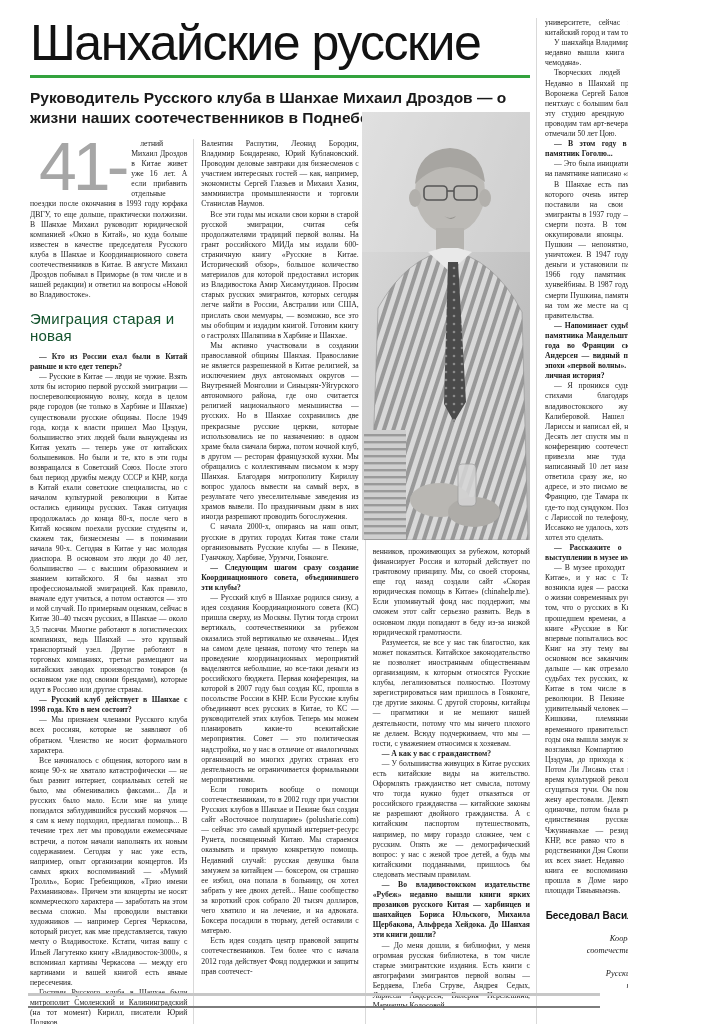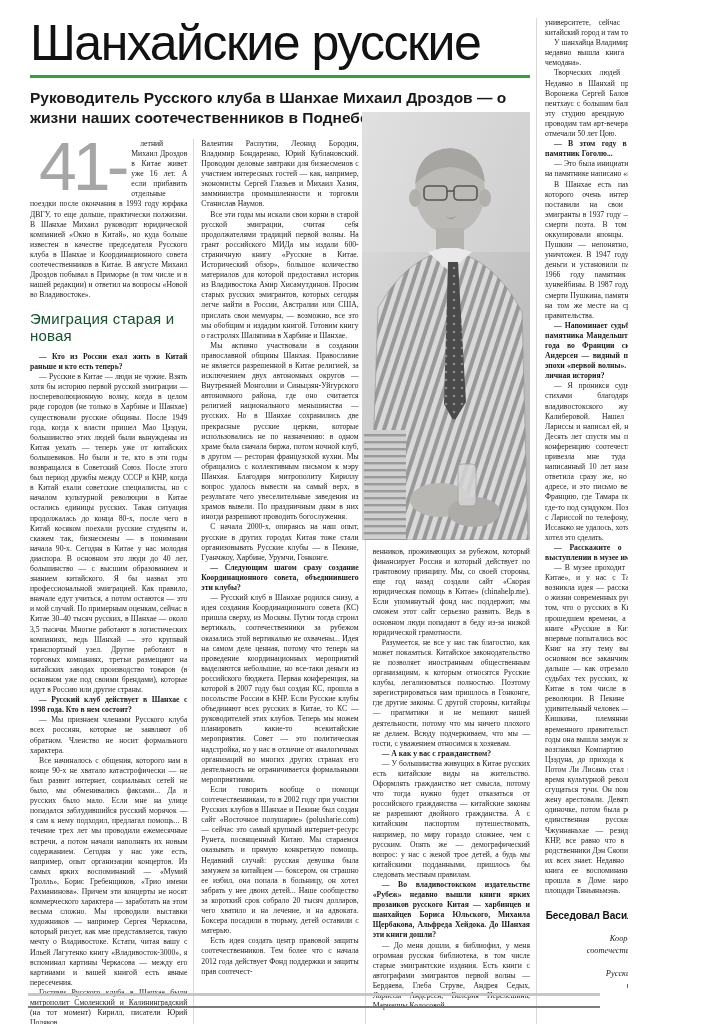--- a/index.html
+++ b/index.html
@@ -86,21 +86,21 @@
           <ellipse cx="112" cy="400" rx="26" ry="15" fill="#aeaca8"></ellipse>
           <rect x="96" y="352" width="18" height="42" rx="4" fill="#d6d6d6" opacity="0.85" stroke="#9a9a9a" stroke-width="0.8"></rect>
           <rect x="2" y="318" width="42" height="110" fill="url(#ribs)"></rect>
         </svg>
       </div>
 
       <div class="cols-row">
         <div class="col col1">
           <p class="body intro"><span class="dropcap">41-</span><span>летний Михаил Дроздов в Китае живет уже 16 лет. А если прибавить отдельные поездки после окончания в 1993 году юрфака ДВГУ, то еще дольше, практически полжизни. В Шанхае Михаил руководит юридической компанией «Окно в Китай», но куда больше известен в качестве председателя Русского клуба в Шанхае и Координационного совета соотечественников в Китае. В августе Михаил Дроздов побывал в Приморье (в том числе и в нашей редакции) и ответил на вопросы «Новой во Владивостоке».</span></p>
           <h3 class="sechead">Эмиграция старая и новая</h3>
-          <p class="body q">— Кто из России ехал жить в Китай раньше и кто есть теперь?</p>
+          <p class="body q">— Кто из России ехал были в Китай раньше и кто едет теперь?</p>
           <p class="body">— Русские в Китае — люди не чужие. Взять хотя бы историю первой русской эмиграции — послереволюционную волну, когда в целом ряде городов (не только в Харбине и Шанхае) существовали русские общины. После 1949 года, когда к власти пришел Мао Цзэдун, большинство этих людей были вынуждены из Китая уехать — теперь уже от китайских большевиков. Но были и те, кто в эти годы возвращался в Советский Союз. После этого был период дружбы между СССР и КНР, когда в Китай ехали советские специалисты, но с началом культурной революции в Китае остались единицы русских. Такая ситуация продолжалась до конца 80-х, после чего в Китай косяком поехали русские студенты и, скажем так, бизнесмены — в понимании начала 90-х. Сегодня в Китае у нас молодая диаспора. В основном это люди до 40 лет, большинство — с высшим образованием и знанием китайского. Я бы назвал это профессиональной эмиграцией. Как правило, вначале едут учиться, а потом остаются — это и мой случай. По примерным оценкам, сейчас в Китае 30–40 тысяч русских, в Шанхае — около 3,5 тысячи. Многие работают в логистических компаниях, ведь Шанхай — это крупный транспортный узел. Другие работают в торговых компаниях, третьи размещают на китайских заводах производство товаров (в основном уже под своими брендами), которые идут в Россию или другие страны.</p>
           <p class="body q">— Русский клуб действует в Шанхае с 1998 года. Кто в нем состоит?</p>
           <p class="body">— Мы признаем членами Русского клуба всех россиян, которые не заявляют об обратном. Членство не носит формального характера.</p>
           <p class="body">Все начиналось с общения, которого нам в конце 90-х не хватало катастрофически — не был развит интернет, социальных сетей не было, мы обменивались факсами... Да и русских было мало. Если мне на улице попадался заблудившийся русский морячок — я сам к нему подходил, предлагал помощь... В течение трех лет мы проводили ежемесячные встречи, а потом начали наполнять их новым содержанием. Сегодня у нас уже есть, например, опыт организации концертов. Из самых ярких воспоминаний — «Мумий Тролль», Борис Гребенщиков, «Трио имени Рахманинова». Причем эти концерты не носят коммерческого характера — заработать на этом весьма сложно. Мы проводили выставки художников — например Сергея Черкасова, который рисует, как мне представляется, такую мечту о Владивостоке. Кстати, читая вашу с Ильей Лагутенко книгу «Владивосток-3000», я вспоминал картины Черкасова — между его картинами и вашей книгой есть явные пересечения.</p>
           <p class="body">Гостями Русского клуба в Шанхае были митрополит Смоленский и Калининградский (на тот момент) Кирилл, писатели Юрий Поляков,</p>
         </div>
         <div class="col col2">
           <p class="body cont">Валентин Распутин, Леонид Бородин, Владимир Бондаренко, Юрий Кублановский. Проводим деловые завтраки для бизнесменов с участием интересных гостей — как, например, экономисты Сергей Глазьев и Михаил Хазин, замминистра промышленности и торговли Станислав Наумов.</p>
           <p class="body">Все эти годы мы искали свои корни в старой русской эмиграции, считая себя продолжателями традиций первой волны. На грант российского МИДа мы издали 600-страничную книгу «Русские в Китае. Исторический обзор», большое количество материалов для которой предоставил историк из Владивостока Амир Хисамутдинов. Просим старых русских эмигрантов, которых сегодня легче найти в России, Австралии или США, прислать свои мемуары, — возможно, все это мы обобщим и издадим книгой. Готовим книгу о гастролях Шаляпина в Харбине и Шанхае.</p>
           <p class="body">Мы активно участвовали в создании православной общины Шанхая. Православие не является разрешенной в Китае религией, за исключением двух автономных округов — Внутренней Монголии и Синьцзян-Уйгурского автономного района, где оно считается религией национального меньшинства — русских. Но в Шанхае сохранились две прекрасные русские церкви, которые использовались не по назначению: в одном храме была сначала биржа, потом ночной клуб, в другом — ресторан французской кухни. Мы обращались с коллективным письмом к мэру Шанхая. Благодаря митрополиту Кириллу вопрос удалось вывести на самый верх, в результате чего увеселительные заведения из храмов вывели. По праздничным дням в них иногда разрешают проводить богослужения.</p>

